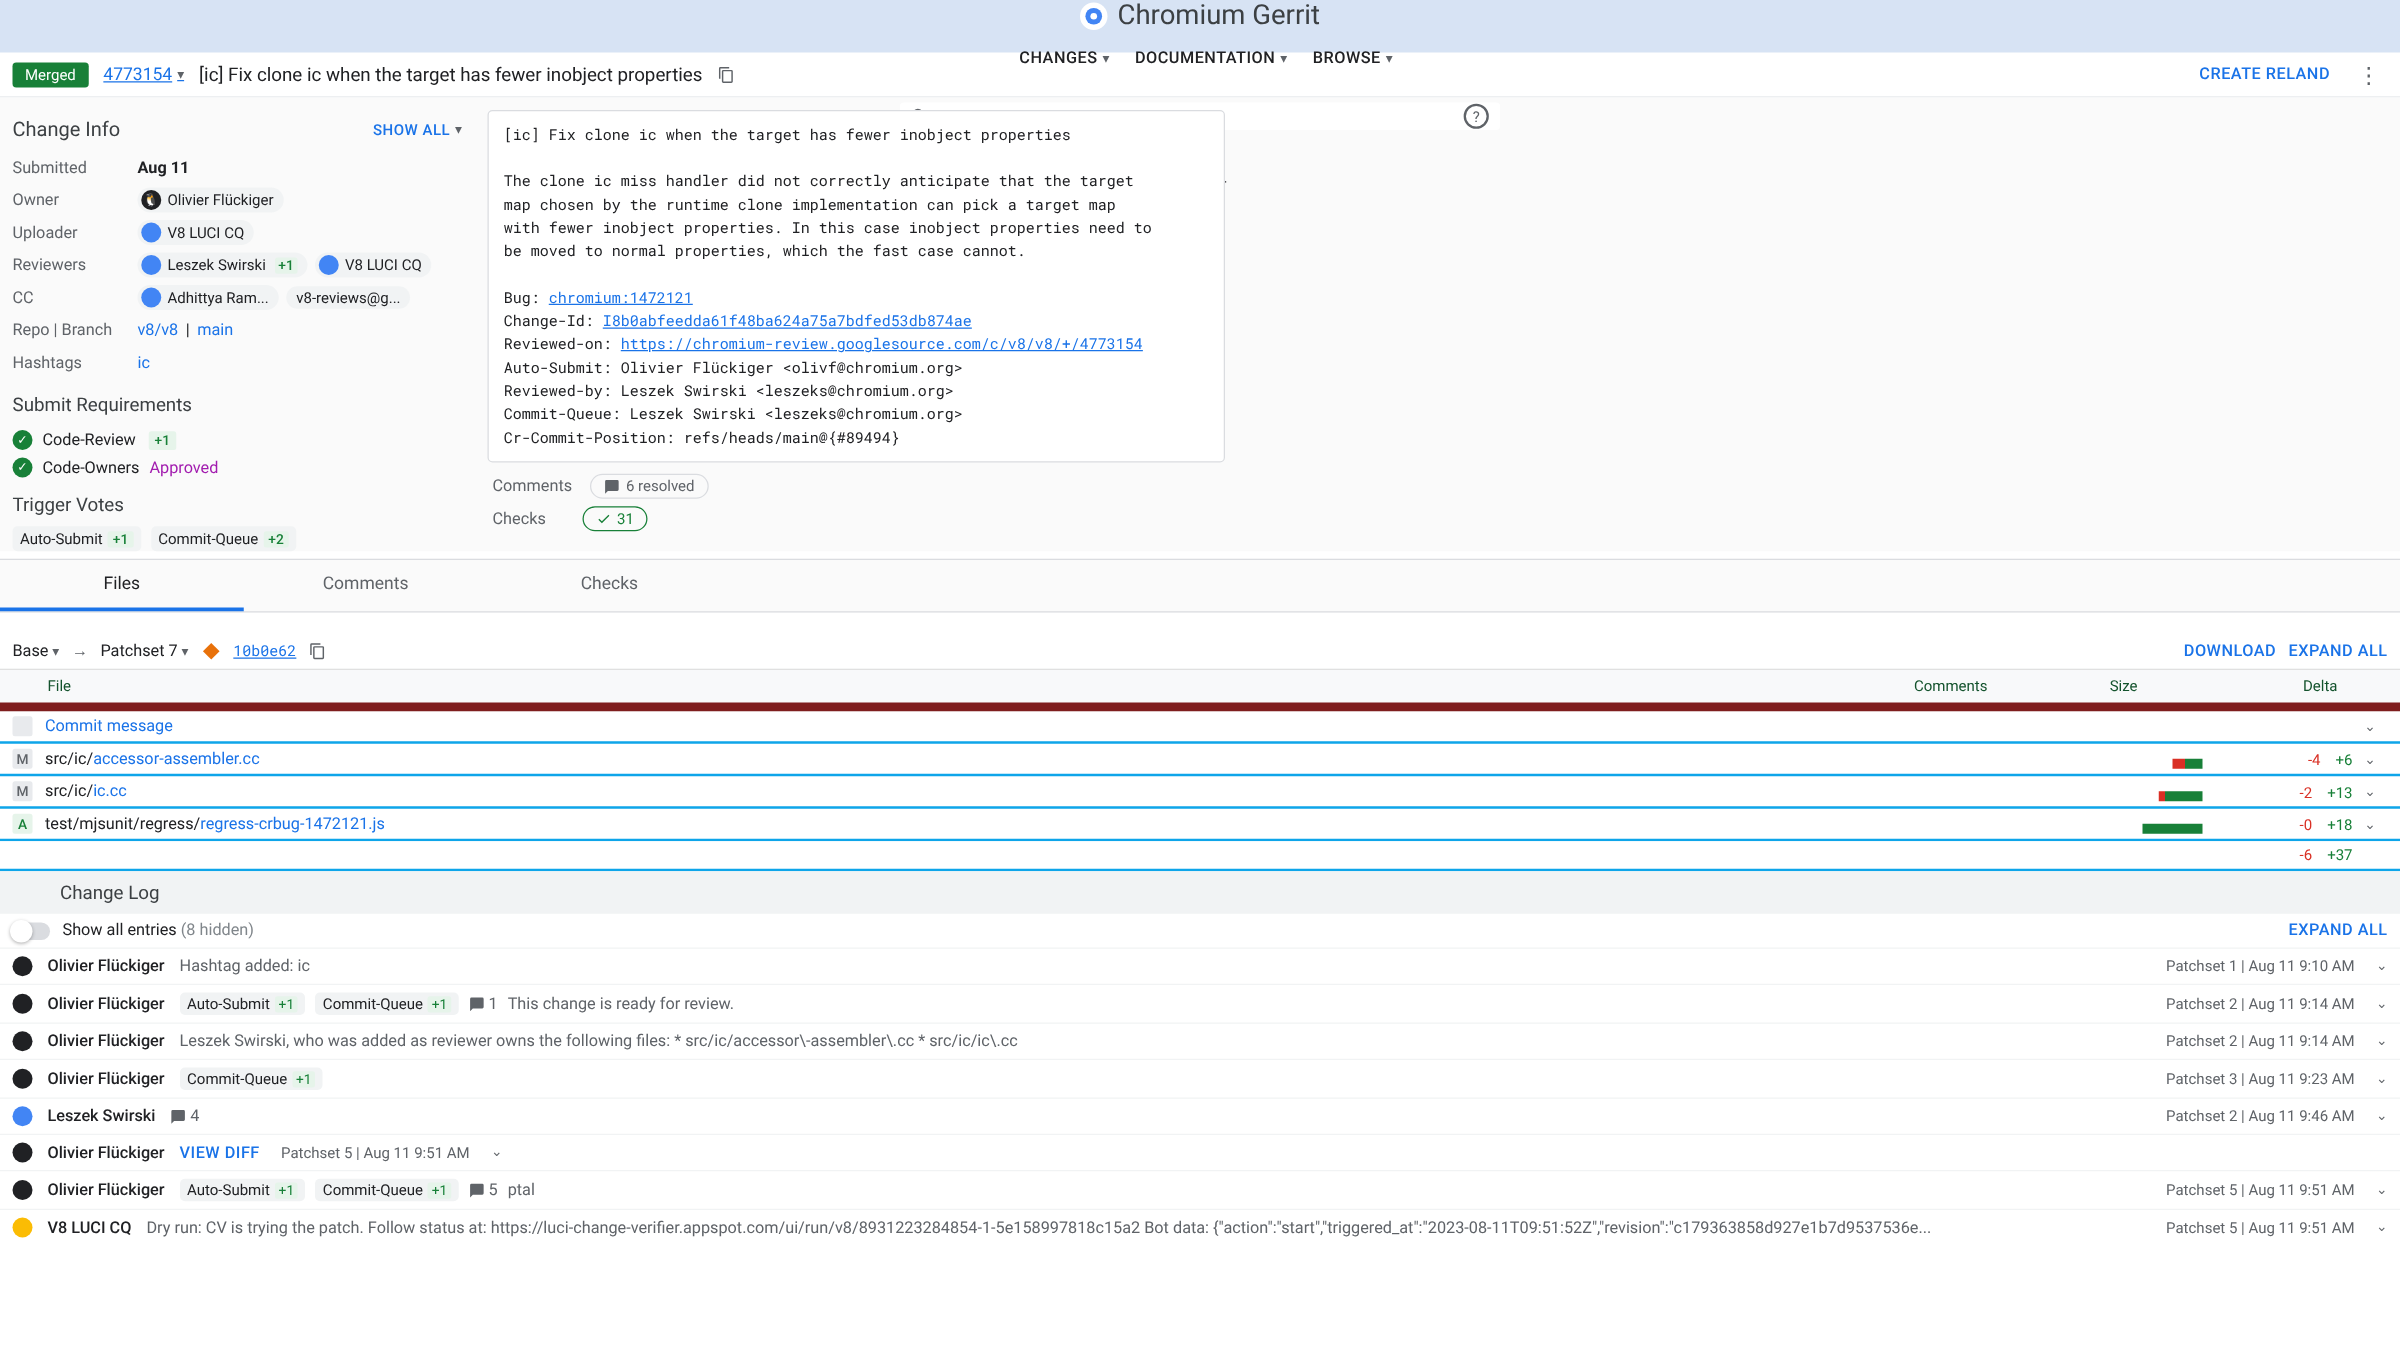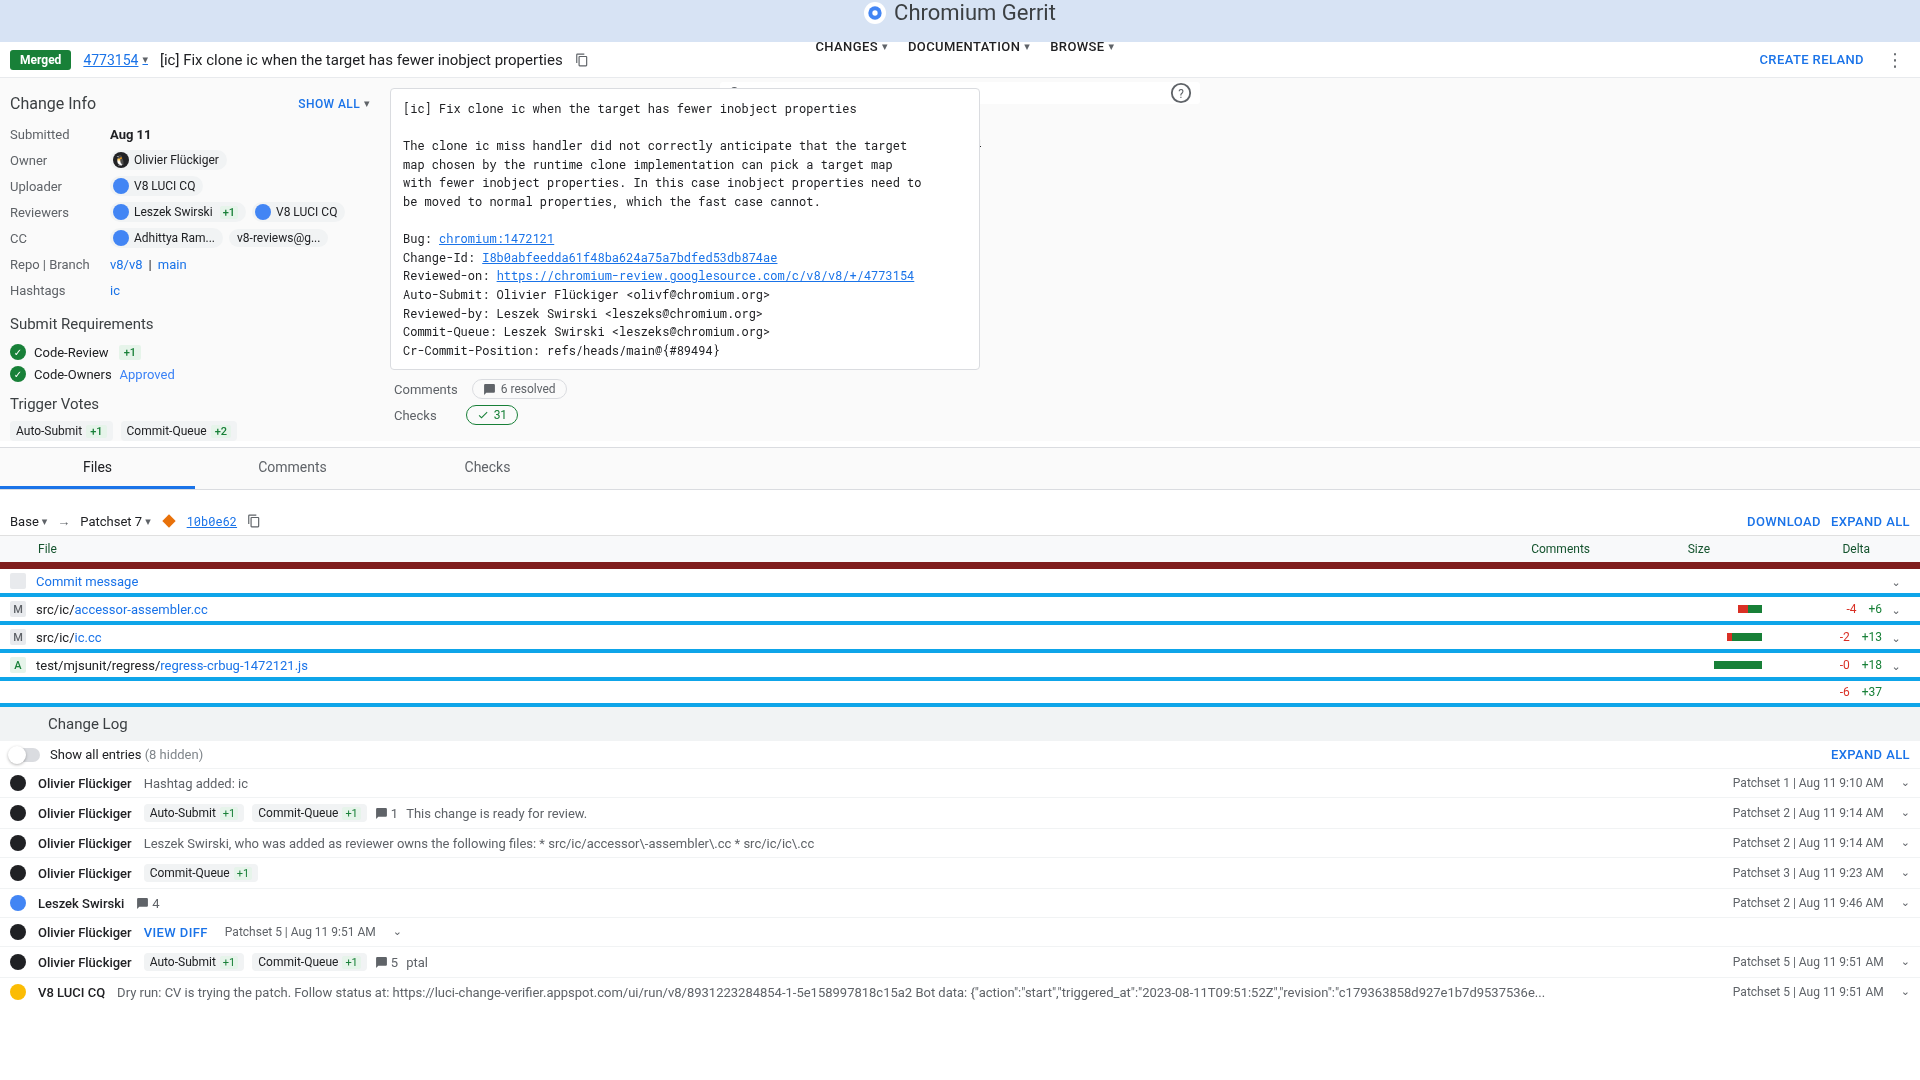--- a/index.html
+++ b/index.html
@@ -16,21 +16,21 @@
   .spacer { flex: 1; }
   .searchbox { width: 480px; height: 30px; background: #fff; border-radius: 3px; display: flex; align-items: center; padding: 0 8px; gap: 8px; }
   .search-icon { width: 16px; height: 16px; color: #5f6368; }
   .search-input { border: none; outline: none; flex: 1; font-size: 14px; }
   .help-icon { width: 22px; height: 22px; color: #5f6368; }
   .gear-icon { width: 20px; height: 20px; color: #202124; cursor: pointer; }
   .signin { font-size: 14px; text-decoration: underline; color: #202124; cursor: pointer; }
 
   
   .changebar { display: flex; align-items: center; height: 36px; padding: 0 10px; border-bottom: 1px solid #e8eaed; gap: 12px; }
-  .chip-merged { background: #188038; color: #fff; font-size: 12px; font-weight: 700; padding: 3px 10px; border-radius: 3px; }
+  .chip-merged { background: #188038; color: #fff; font-size: 12px; font-weight: 400; padding: 3px 10px; border-radius: 3px; }
   .change-number { color: #1a73e8; font-size: 14px; display: flex; align-items: center; gap: 4px; cursor: pointer; text-decoration: underline; }
   .change-title { font-size: 15px; color: #202124; }
   .titlebar-right { margin-left: auto; display: flex; align-items: center; gap: 16px; }
   .btn-link { color: #1a73e8; font-size: 13px; font-weight: 500; letter-spacing: .4px; cursor: pointer; }
   .kebab { font-size: 18px; color: #5f6368; cursor: pointer; padding: 0 6px; }
 
   
   .main { display: flex; align-items: flex-start; padding: 10px 12px 0 10px; gap: 20px; background: #fafafa; }
   .left-col { width: 360px; flex-shrink: 0; }
   .right-col { flex: 1; }
@@ -70,21 +70,21 @@
   .mono-link { font-family: "Roboto Mono", Menlo, Consolas, monospace; font-size: 12px; }
   .files-toolbar .spacer{flex:1;}
 
   
   .file-header { display: flex; align-items: center; padding: 6px 10px; border-top: 1px solid #e0e0e0; border-bottom: 7px solid #7f1d1d; font-size: 12px; color: #14532d; background: #f8f9fa; }
   .file-header .col-file { flex: 1; padding-left: 28px;}
   .file-header .col-comments { width: 120px; text-align: right; }
   .file-header .col-size { width: 120px; text-align: right; }
   .file-header .col-delta { width: 200px; text-align: right; padding-right: 40px; }
 
-  .file-row { display: flex; align-items: center; padding: 4px 10px; font-size: 13px; border-bottom: 4px solid #0ea5e9; }
+  .file-row { display: flex; align-items: flex-end; padding: 4px 10px; font-size: 13px; border-bottom: 2px solid #0ea5e9; }
   .file-status { width: 16px; height: 16px; font-size: 11px; font-weight: 500; border-radius: 2px; display: inline-flex; align-items: center; justify-content: center; margin-right: 10px; color: #5f6368; background: #e8eaed;}
   .file-status.A { background: #e6f4ea; color: #188038; }
   .file-path { flex: 1; font-size: 13px; }
   .file-path .dir { color: #202124; }
   .file-path .fname { color: #1a73e8; }
   .diff-bar { width: 80px; display: flex; justify-content: flex-end; padding-right: 10px; }
   .bar { height: 8px; display: inline-block; }
   .bar.del { background: #d93025; }
   .bar.add { background: #188038; }
   .delta-nums { width: 110px; display: flex; justify-content: flex-end; gap: 12px; font-size: 12px; }
@@ -259,21 +259,21 @@
           <span>Submit Requirements</span>
         </div>
       <div class="req-row">
         <span class="check-circle">✓</span>
         <span>Code-Review</span>
         <span class="vote-plus" style="padding:1px 5px;">+1</span>
       </div>
       <div class="req-row">
         <span class="check-circle">✓</span>
         <span>Code-Owners</span>
-        <span style="color:#3b82f6;">Approved</span>
+        <span style="color:#a21caf;">Approved</span>
       </div>
     </div>
 
     <div class="section-title" style="font-size:15px; margin-top:10px;">
         <span>Trigger Votes</span>
       </div>
     <div style="display:flex; gap:8px;">
       <span class="vote-chip">
           <span>Auto-Submit</span>
           <span class="vote-badge">+1</span>

